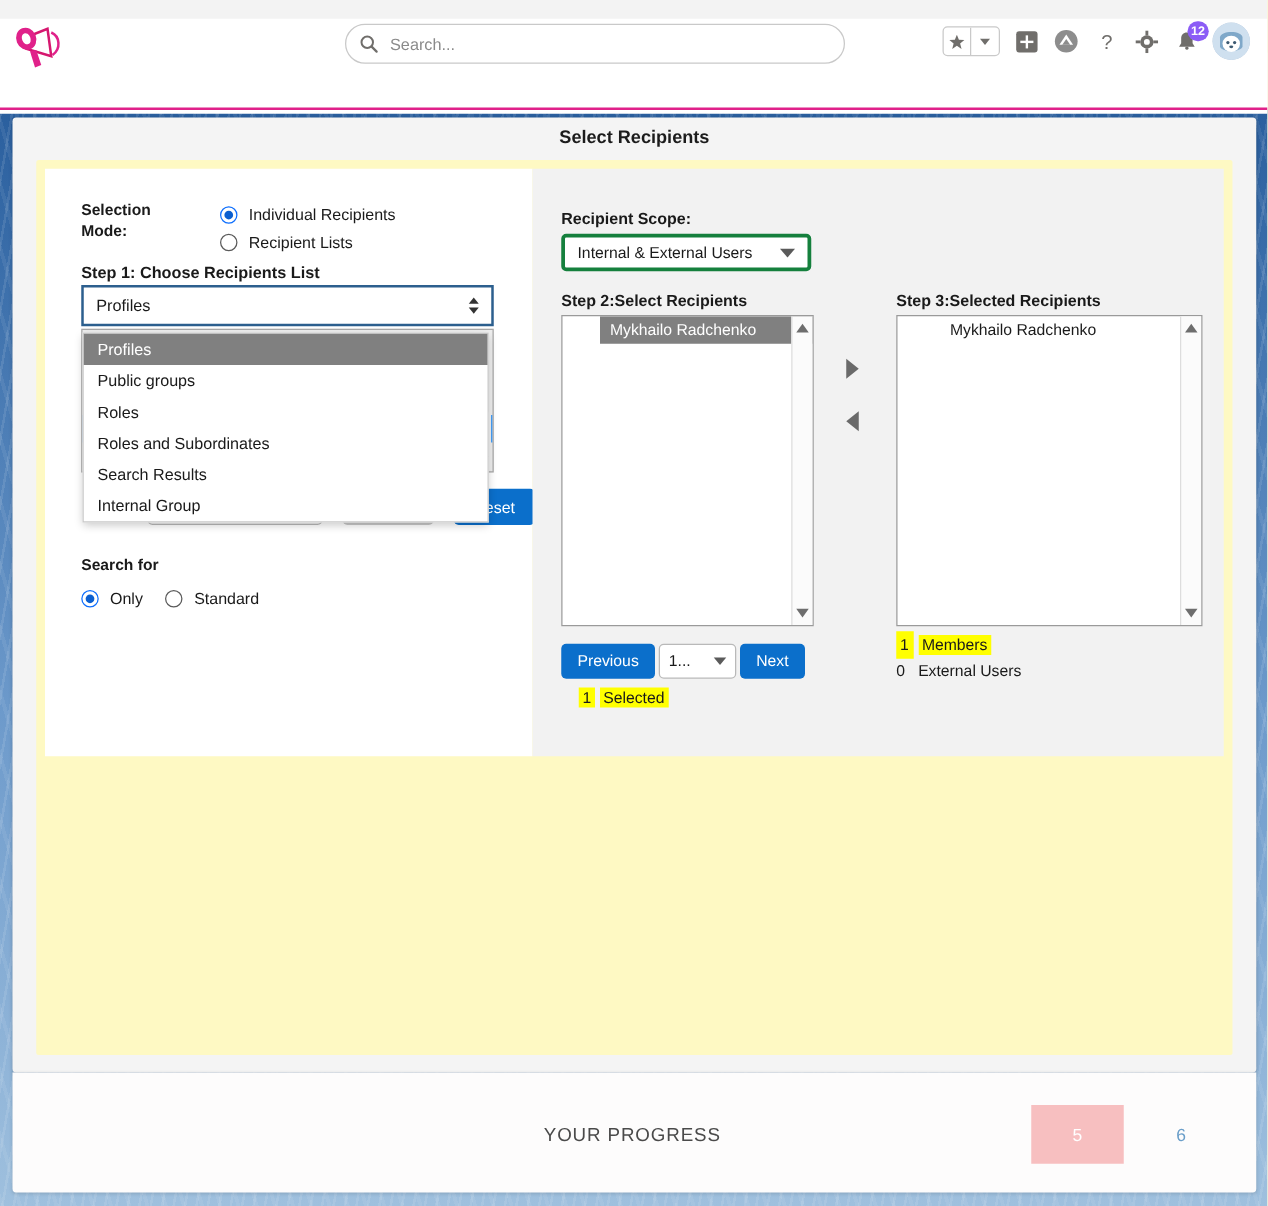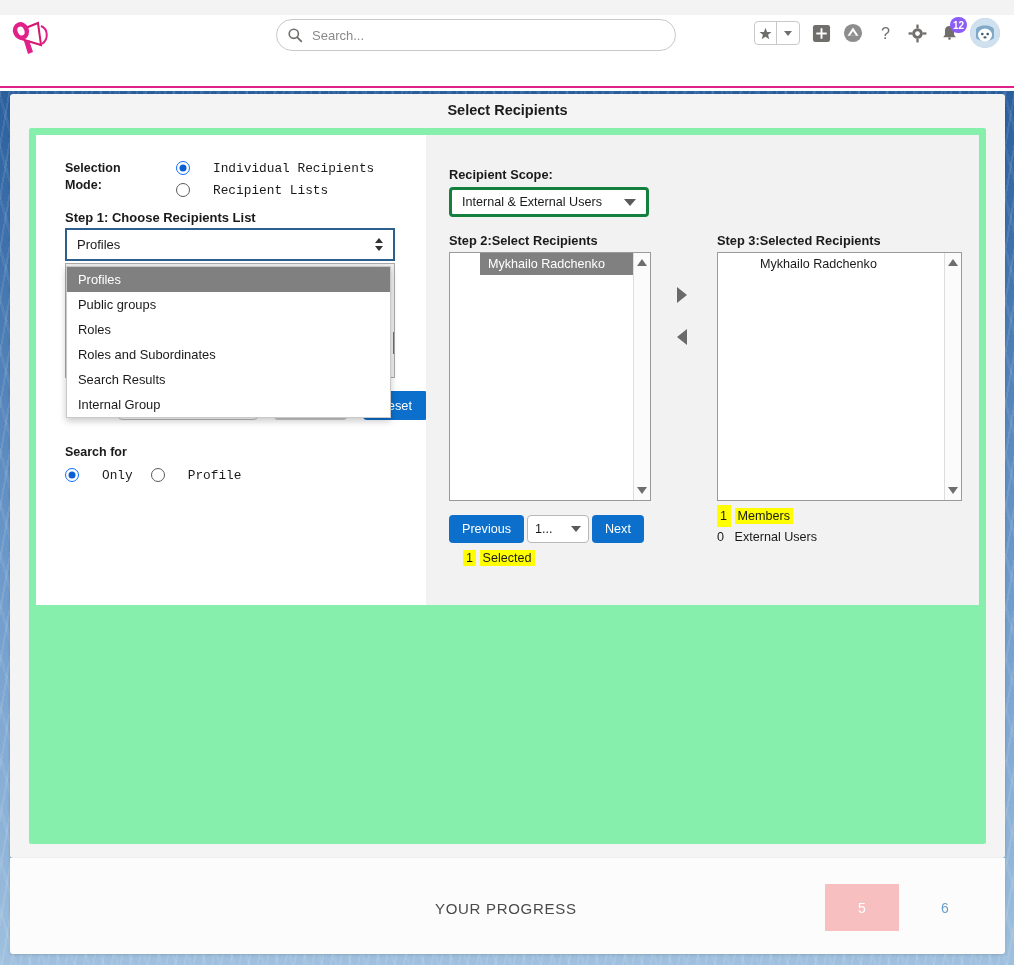--- a/index.html
+++ b/index.html
@@ -93,40 +93,40 @@
   }
   #page-title {
     position:absolute; left:0; top:0; width:100%; height:32px;
     display:flex; align-items:center; justify-content:center;
     font-size:14.5px; font-weight:bold; color:#1c1c1c;
   }
 
   
   #pink-region {
     position:absolute; left:19px; top:34px; width:957px; height:716px;
-    background:#86efac; border-radius:2px;
+    background:#fef9c3; border-radius:2px;
   }
 
   
   #panels {
     position:absolute; left:7px; top:7px; width:943px; height:470px;
     display:flex;
   }
   #left-panel {
     width:390px; background:#ffffff; position:relative;
   }
   #right-panel {
     flex:1; background:#f2f2f2; position:relative;
   }
 
   
   .lbl-bold { font-weight:bold; font-size:12.5px; color:#1a1a1a; }
   #selection-mode-label { position:absolute; left:29px; top:25px; width:70px; line-height:17px; }
   #mode-radios { position:absolute; left:140px; top:22px; }
-  .radio-row { display:flex; align-items:center; gap:23px; height:22px; cursor:pointer;font-family:Liberation Mono, monospace; }
+  .radio-row { display:flex; align-items:flex-end; gap:9px; height:22px; cursor:pointer; }
   .radio {
     width:14px; height:14px; border-radius:50%; border:1.5px solid #5a5a5a; background:#fff;
     flex:0 0 auto; position:relative;
   }
   .radio.on { border-color:#0d6efd; }
   .radio.on::after {
     content:""; position:absolute; left:50%; top:50%; transform:translate(-50%,-50%);
     width:7px; height:7px; border-radius:50%; background:#0b5fd0;
   }
   .radio-lbl { font-size:12.8px; color:#1a1a1a; }
@@ -449,21 +449,21 @@
         </div>
 
         <div id="searchfor-label">Search for</div>
         <div id="searchfor-radios">
           <div class="radio-row">
             <span class="radio on"></span>
             <span class="radio-lbl">Only</span>
           </div>
           <div class="radio-row">
             <span class="radio"></span>
-            <span class="radio-lbl">Profile</span>
+            <span class="radio-lbl">Standard</span>
           </div>
         </div>
       </div>
 
       <div id="right-panel">
 
         <div id="scope-label">Recipient Scope:</div>
         <div id="scope-select">
           <span class="val">Internal &amp; External Users</span>
           <span class="tri-dn"></span>

